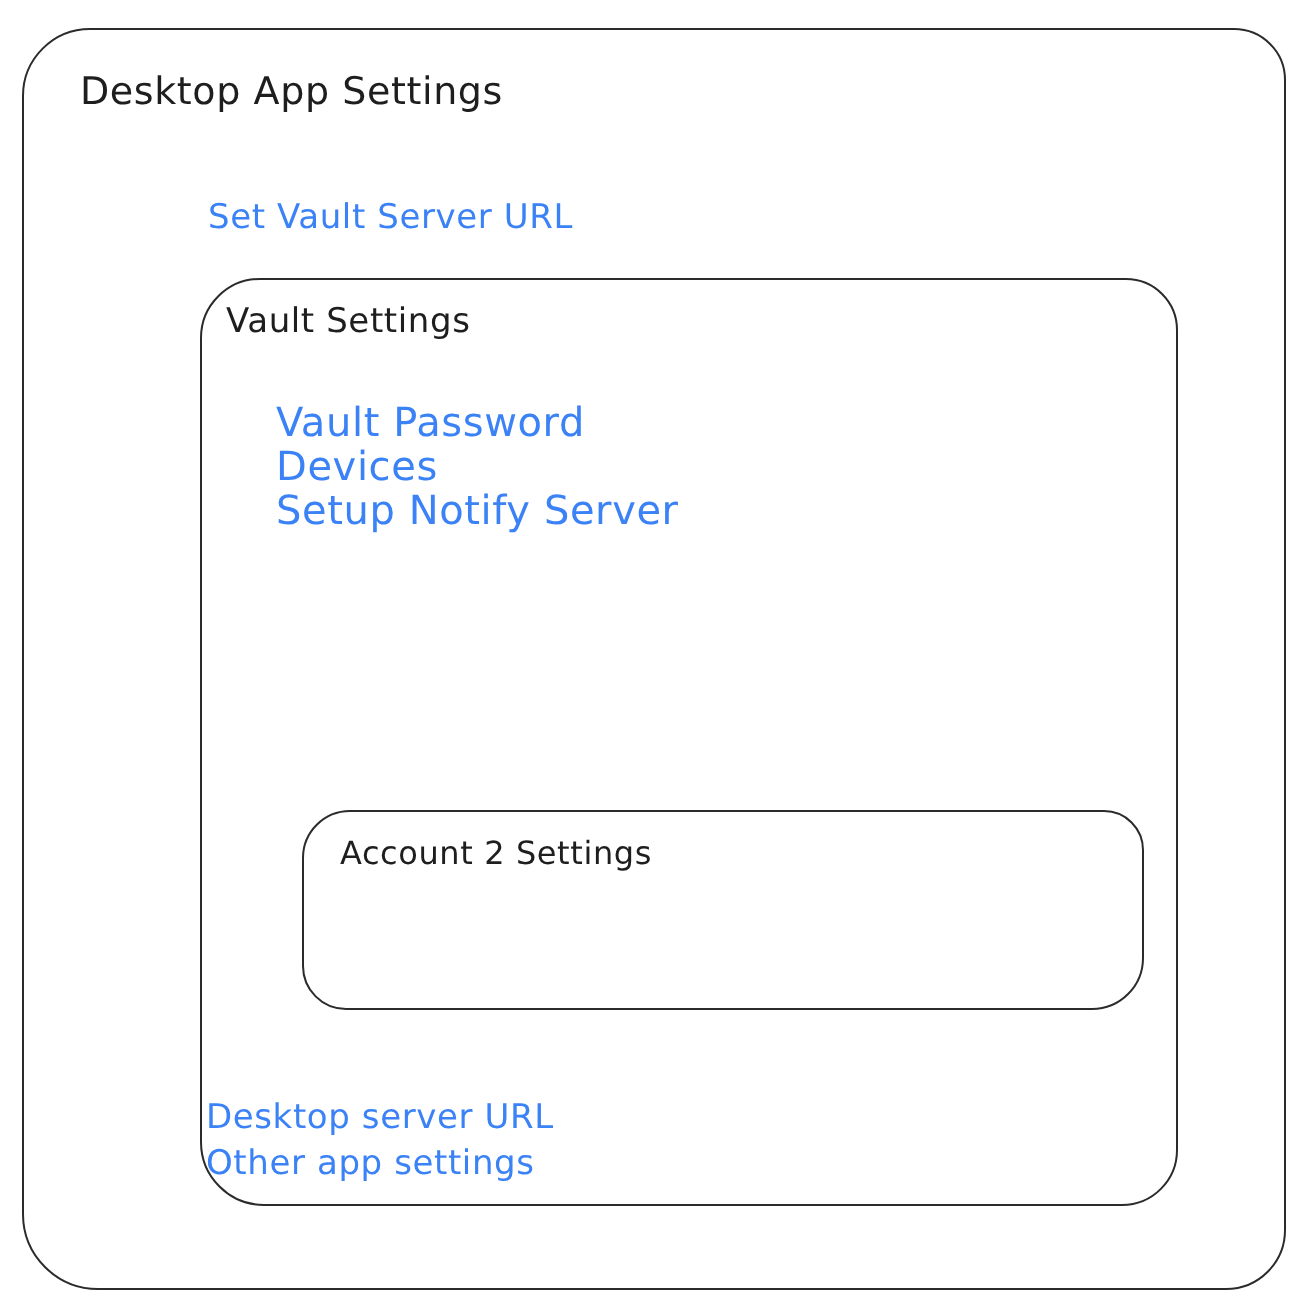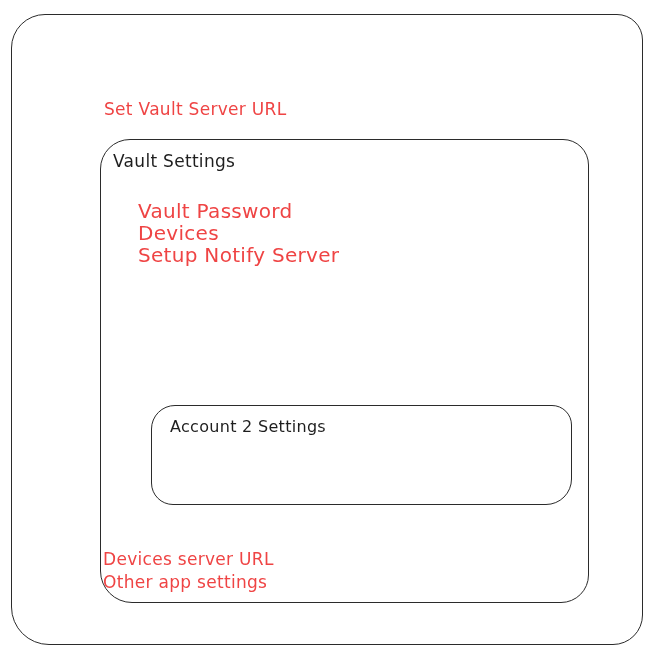--- a/index.html
+++ b/index.html
@@ -59,21 +59,21 @@
     left: 12px;
     top: 11px;
     font-size: 17px;
   }
   .label-account-title {
     left: 18px;
     top: 11px;
     font-size: 16px;
   }
   .muted {
-    color: #ef4444;
+    color: #3b82f6;
   }
   .label-set-vault {
     left: 92px;
     top: 84px;
     font-size: 17px;
   }
   .menu-list {
     position: absolute;
     left: 37px;
     top: 60px;
@@ -92,20 +92,21 @@
     letter-spacing: 0.3px;
   }
 </style>
 </head>
 <body>
 
 <div class="canvas">
 
   <div class="box box-outer">
 
+    <div class="label label-outer-title">Desktop App Settings</div>
 
     <div class="label label-set-vault muted">Set Vault Server URL</div>
 
     <div class="box box-vault">
 
       <div class="label label-vault-title">Vault Settings</div>
 
       <div class="menu-list muted">
         <div>Vault Password</div>
         <div>Devices</div>
@@ -113,19 +114,19 @@
       </div>
 
 
       <div class="box box-account box-account-2">
         <div class="label label-account-title">Account 2 Settings</div>
       </div>
 
     </div>
 
     <div class="footer-list muted">
-      <div>Devices server URL</div>
+      <div>Desktop server URL</div>
       <div>Other app settings</div>
     </div>
 
   </div>
 
 </div>
 
 </body></html>

